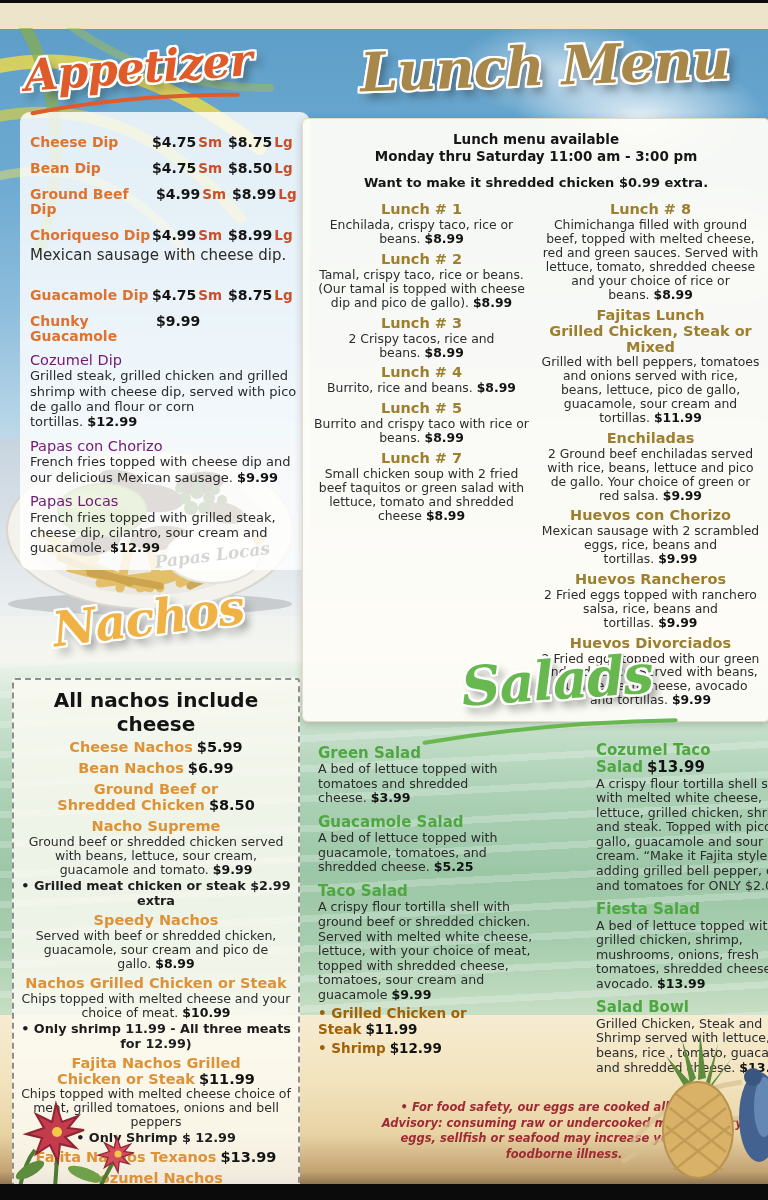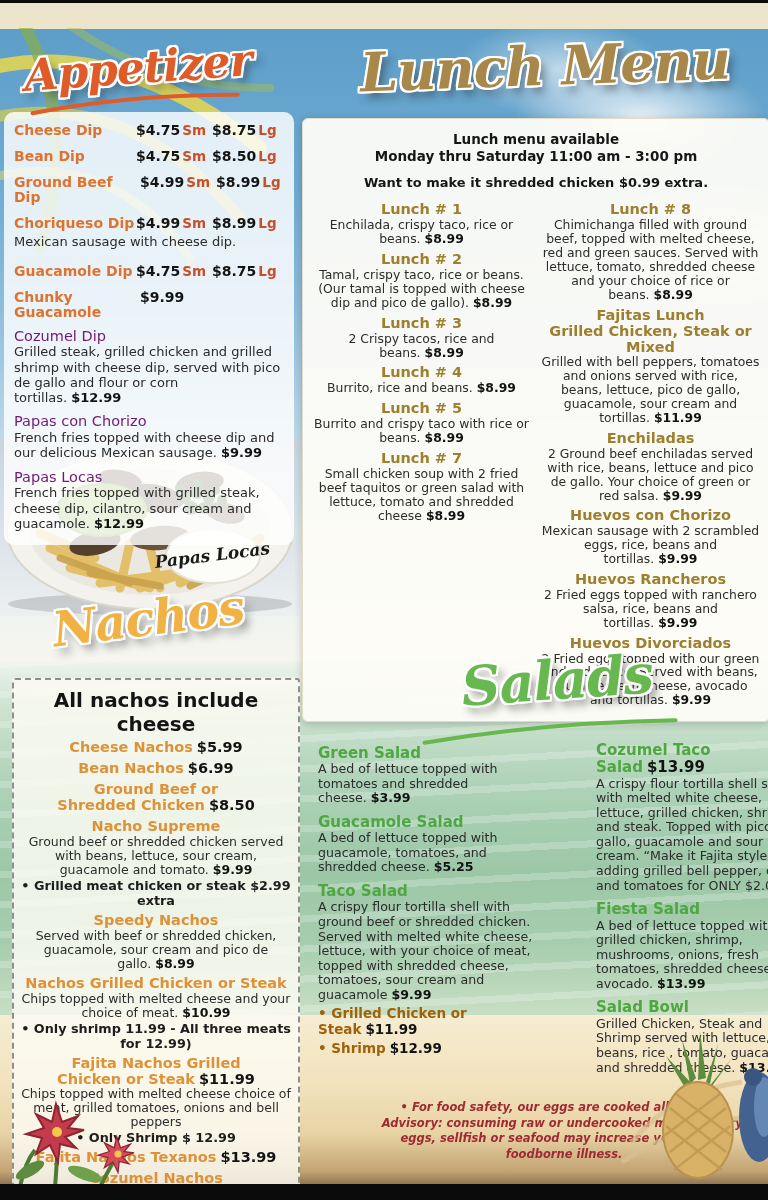--- a/index.html
+++ b/index.html
@@ -25,28 +25,28 @@
   .script{position:absolute;font-family:"DejaVu Serif", serif;font-style:italic;font-weight:bold;
      letter-spacing:-1px;z-index:3;white-space:nowrap;
      text-shadow:-2px -2px 0 #fff,-2px 0 0 #fff,-2px 2px 0 #fff,0 -2px 0 #fff,0 2px 0 #fff,
        2px -2px 0 #fff,2px 0 0 #fff,2px 2px 0 #fff,5px 7px 9px rgba(30,30,30,.45);}
   .t-appetizer{left:24px;top:42px;font-size:44px;color:#df5c2a;transform:rotate(-4deg);}
   .t-lunch{left:330px;top:34px;width:430px;text-align:center;font-size:54px;color:#a8874b;transform:rotate(-2deg);}
   .t-nachos{left:52px;top:590px;font-size:48px;color:#f1b245;transform:rotate(-7deg);}
   .t-salads{left:402px;top:648px;width:310px;text-align:center;font-size:54px;color:#67b84e;transform:rotate(-4deg);}
   .swoosh{position:absolute;z-index:3;}
   
-  .ap-panel{position:absolute;left:4px;top:112px;width:272px;padding:8px 8px 6px 10px;z-index:2;
+  .ap-panel{position:absolute;left:20px;top:112px;width:272px;padding:20px 8px 6px 10px;z-index:2;
      background:rgba(255,255,255,.82);border-radius:10px;}
   .ap-row{display:flex;align-items:baseline;margin-bottom:7px;}
   .ap-name{min-width:122px;color:#de7330;font-weight:bold;font-size:14px;line-height:1.1;}
   .ap-p1{min-width:76px;} .ap-p2{min-width:70px;}
   .pr{color:#141414;font-weight:bold;font-size:14px;}
   .sz{color:#c94f28;font-weight:bold;font-size:13.5px;margin-left:2px;}
-  .ap-desc{margin:-4px 0 11px;font-size:13px;line-height:1.15;color:#2b2b2b;}
+  .ap-desc{margin:-4px 0 21px;font-size:15px;line-height:1.15;color:#2b2b2b;}
   .sp-item{margin-bottom:8px;}
   .sp-name{color:#701a75;font-weight:normal;font-size:14.5px;line-height:1.15;}
   .sp-desc{font-size:13px;line-height:1.18;color:#2b2b2b;}
   .blk{color:#121212;font-weight:bold;margin-left:4px;}
   .blk:empty{display:none;margin:0;}
   
   .photo{position:absolute;left:0;top:438px;width:300px;height:178px;z-index:1;}
   
   .lunch-panel{position:absolute;left:302px;top:118px;width:458px;min-height:520px;z-index:2;
      background:rgba(253,252,247,.95);border:1px solid #e3dcc6;border-radius:6px;

